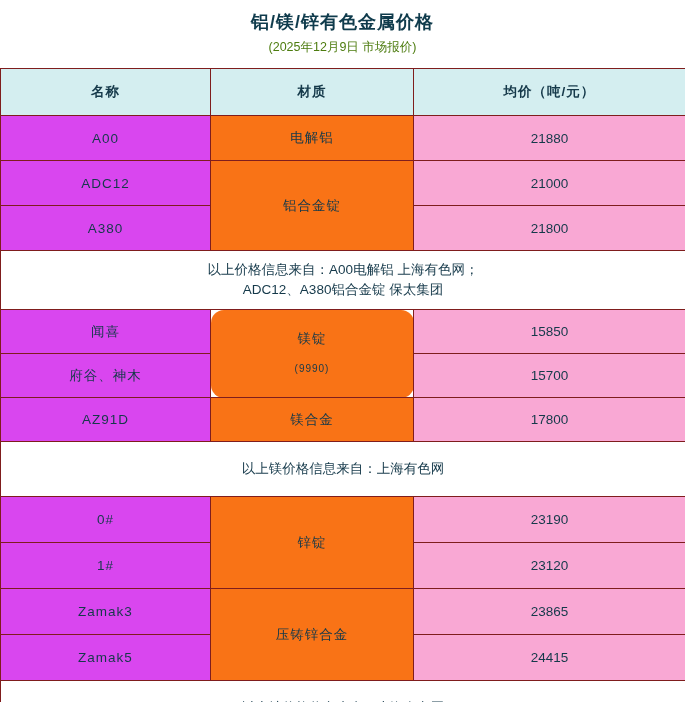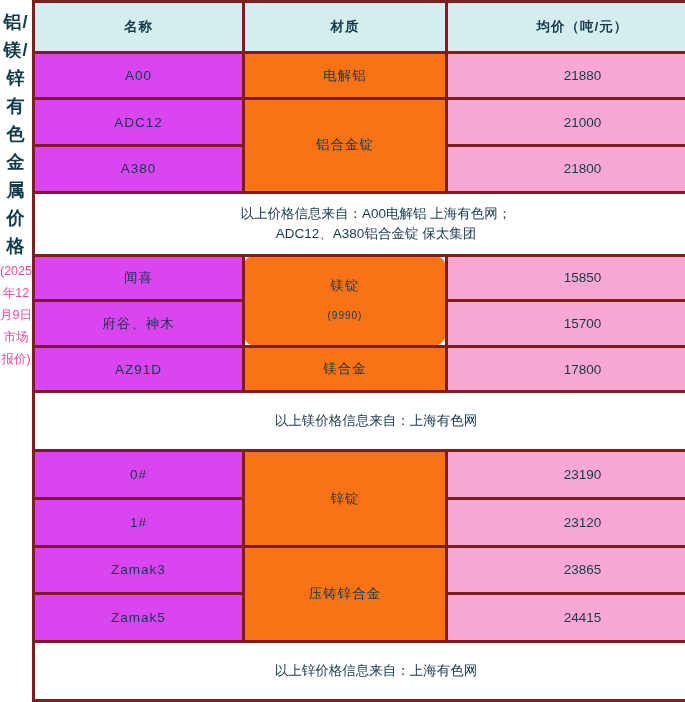--- a/index.html
+++ b/index.html
@@ -13,46 +13,46 @@
     font-family: "Liberation Sans", sans-serif;
     color: #1a3a4a;
     overflow: hidden;
   }
   .sheet {
     width: 685px;
     height: 702px;
     box-sizing: border-box;
     background: #ffffff;
     display: flex;
-    flex-direction: row;
+    flex-direction: column;
   }
   .title-bar {
     text-align: center;
     padding-top: 8px;
   }
   .title {
     font-size: 18px;
     font-weight: bold;
     color: #0f3b4c;
     letter-spacing: 1px;
     line-height: 28px;
   }
   .subtitle {
     font-size: 12.5px;
-    color: #ec4899;
+    color: #4d7c0f;
     line-height: 22px;
-    padding-bottom: 18px;
+    padding-bottom: 10px;
   }
   table.price {
     width: 685px;
     border-collapse: collapse;
     table-layout: fixed;
   }
   table.price td, table.price th {
-    border: 3px solid #7f1d1d;
+    border: 1px solid #7f1d1d;
     text-align: center;
     vertical-align: middle;
     font-size: 13.5px;
     color: #15394a;
     padding: 0;
   }
   col.c-name { width: 210px; }
   col.c-mat  { width: 203px; }
   col.c-price{ width: 272px; }
 

